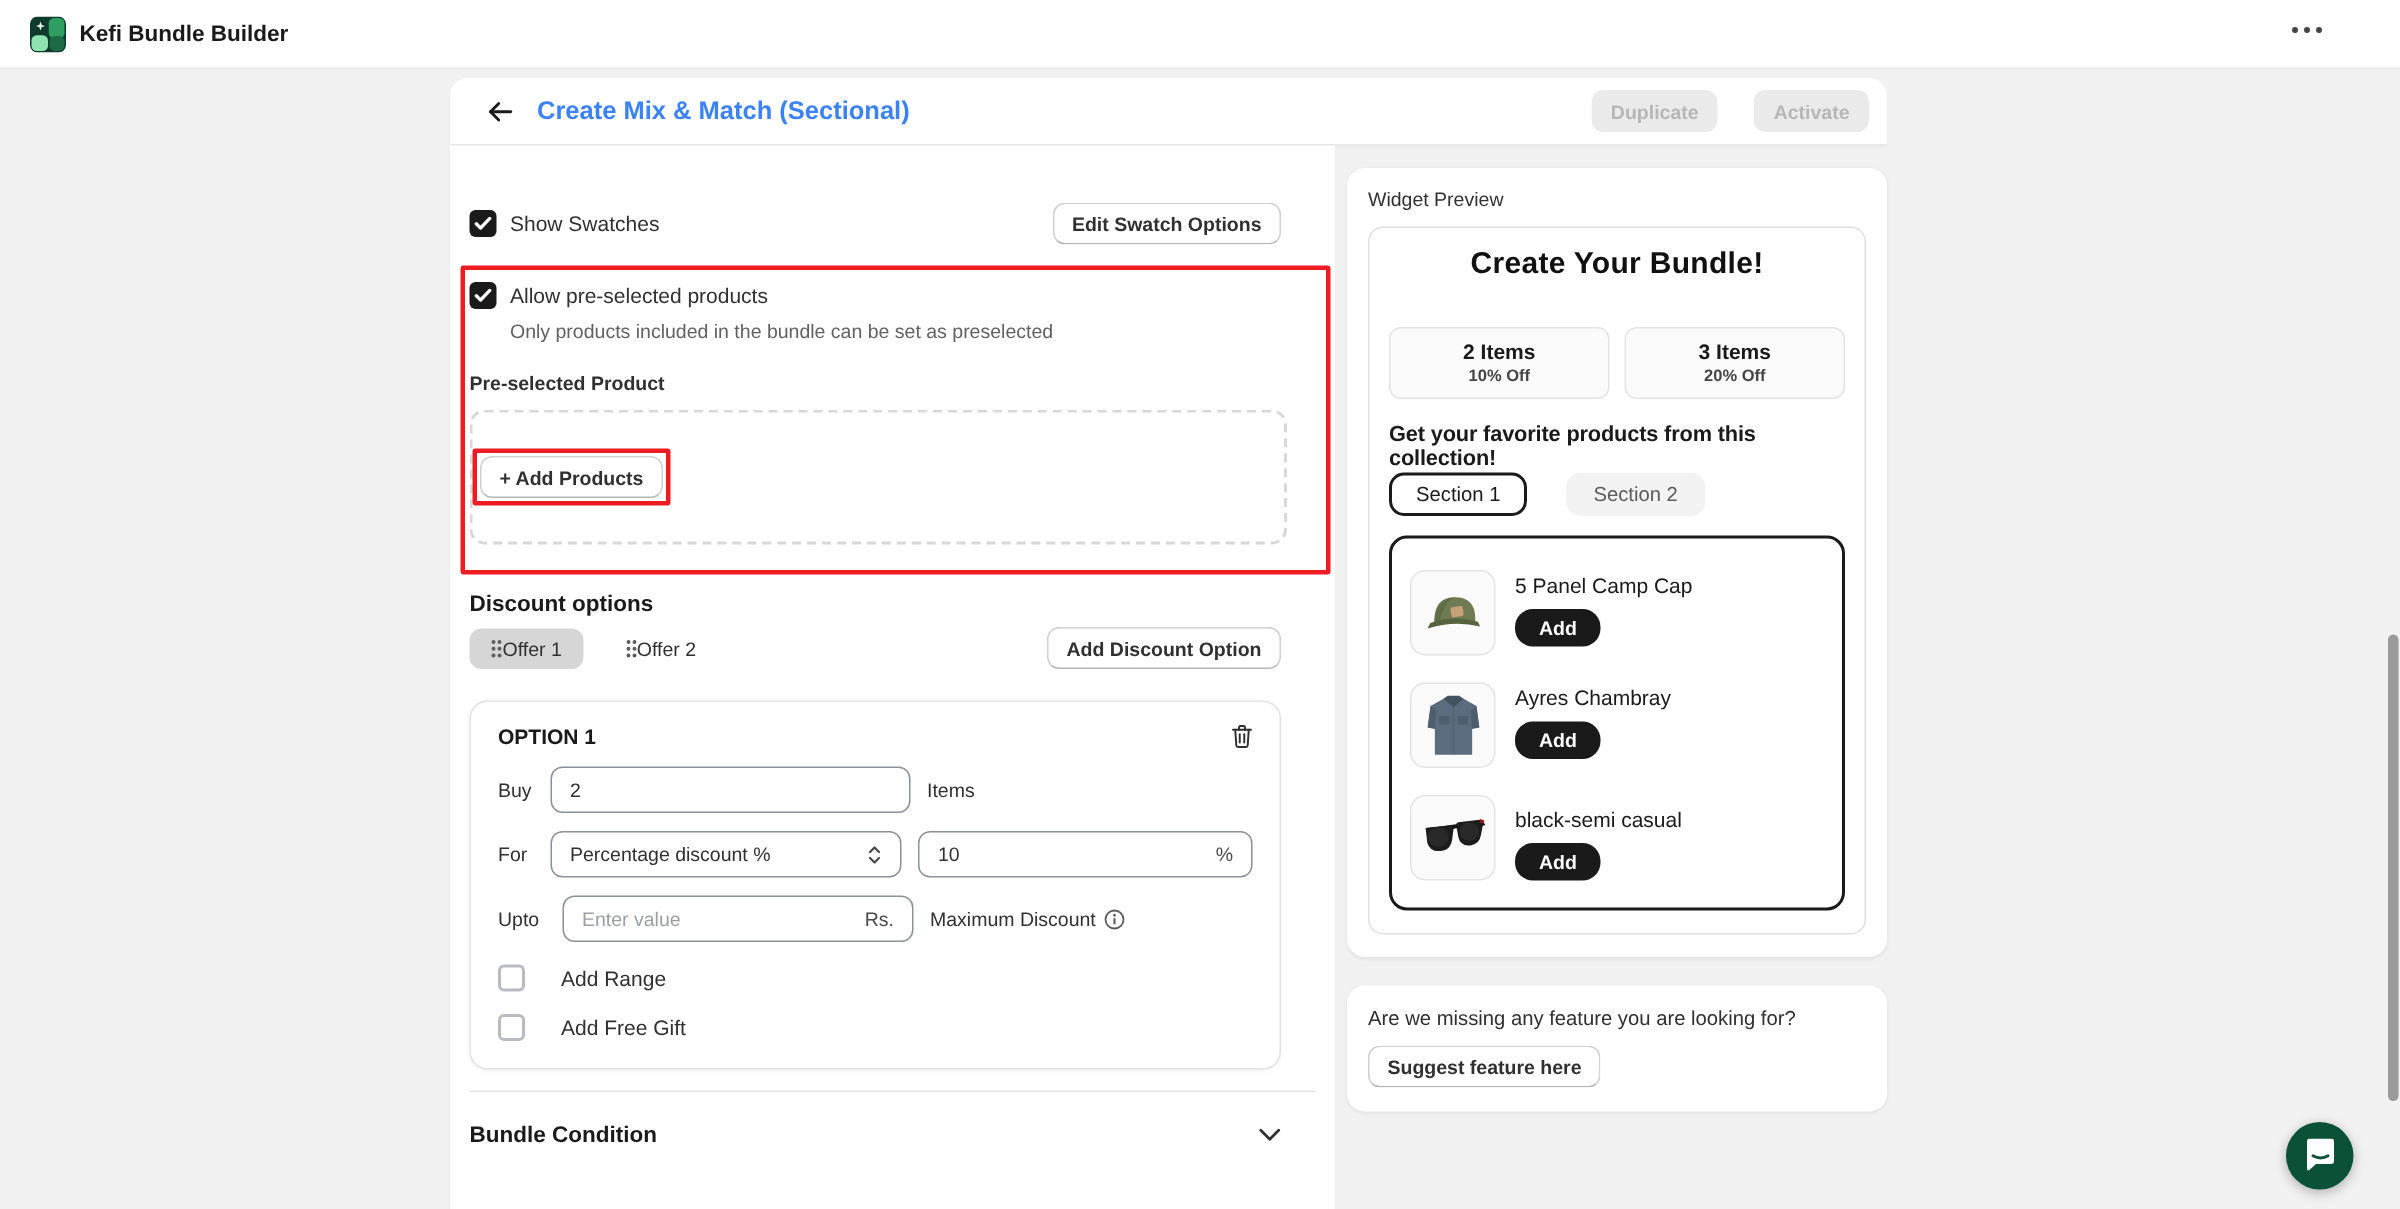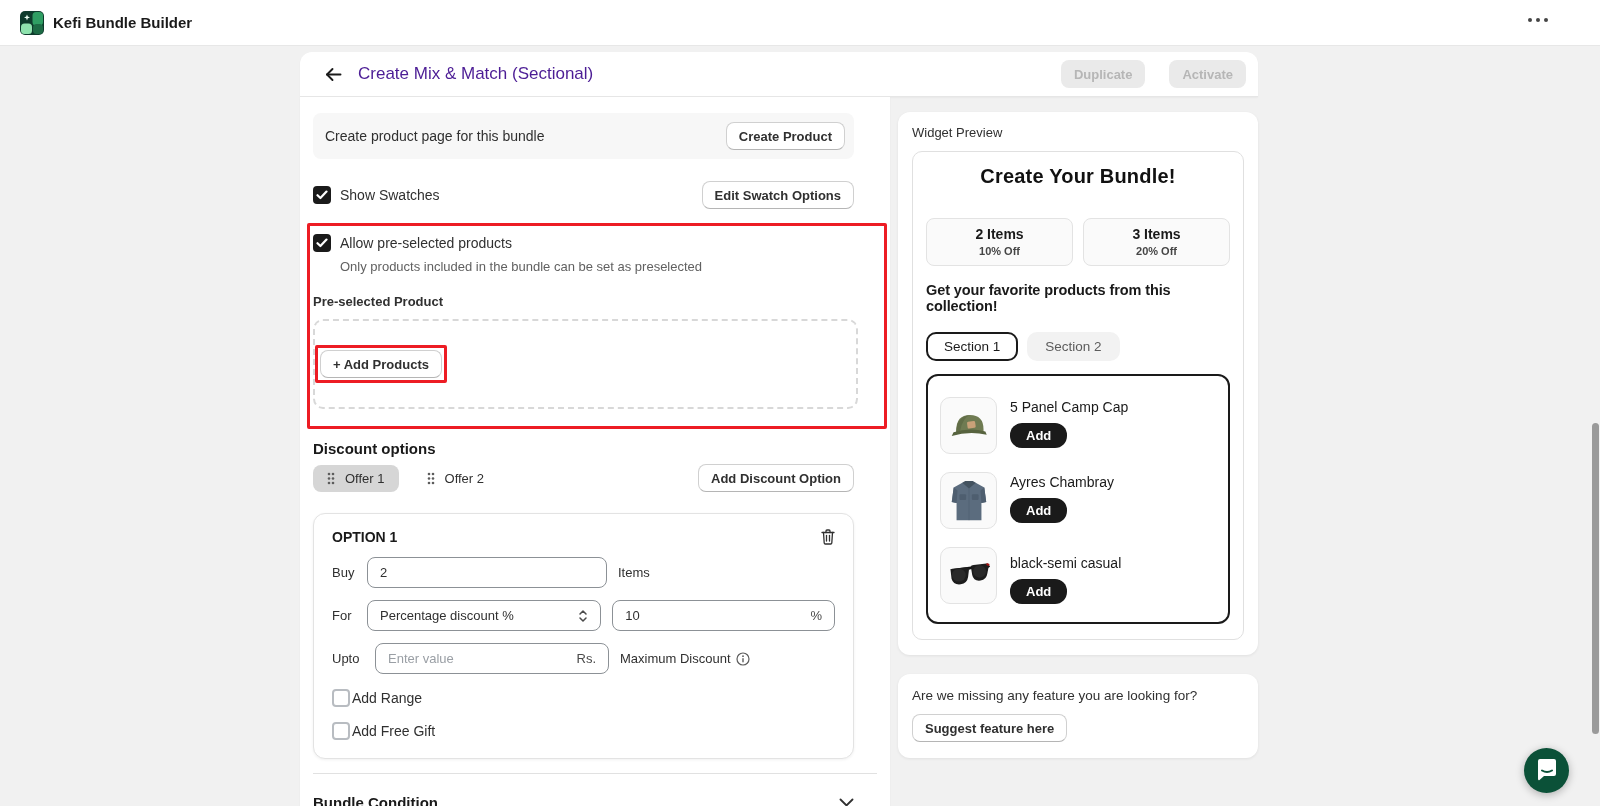--- a/index.html
+++ b/index.html
@@ -15,21 +15,21 @@
   .topbar .logo { width:24px; height:24px; margin-right:9px; flex:0 0 auto; }
   .topbar .appname { font-size:15px; font-weight:700; color:#1a1a1a; }
   .dots-menu { position:absolute; right:52px; top:18px; display:flex; gap:4px; cursor:pointer; }
   .dots-menu i { width:4px; height:4px; border-radius:50%; background:#454545; }
 
   
   .header-card { position:absolute; left:300px; top:52px; width:958px; height:45px;
     background:#fff; border-radius:12px 12px 0 0; border-bottom:1px solid #e6e6e6;
     display:flex; align-items:center; padding:0 12px 0 22px; box-shadow:0 1px 2px rgba(0,0,0,.04); }
   .back { width:22px; height:22px; display:flex; align-items:center; justify-content:center; cursor:pointer; margin-right:14px; }
-  .page-title { font-size:17px; font-weight:400; color:#4c1d95; }
+  .page-title { font-size:17px; font-weight:700; color:#3b82f6; }
   .header-actions { margin-left:auto; display:flex; gap:24px; }
   .btn { display:inline-flex; align-items:center; justify-content:center; height:28px; padding:0 12px;
     background:#fff; border:1px solid #d0d0d0; border-bottom-color:#b5b5b5; border-radius:8px;
     font-size:13px; font-weight:600; color:#303030; cursor:pointer; font-family:inherit; white-space:nowrap; }
   .btn.disabled { background:#eaeaea; border-color:transparent; color:#b6b6b6; cursor:default; }
 
   
   .left-panel { position:absolute; left:300px; top:97px; width:590px; height:709px;
     background:#fff; padding:16px 36px 0 13px; overflow:hidden; box-shadow:0 1px 2px rgba(0,0,0,.04); }
 
@@ -50,60 +50,60 @@
     padding:8px 26px 17px 3px; }
   .helper-text { font-size:13px; color:#616161; margin:7px 0 0 27px; }
   .preselect-label { font-size:13px; font-weight:600; color:#303030; margin-top:20px; }
   .dashed-box { margin-top:10px; height:90px; border:2px dashed #d8d8d8; border-radius:10px;
     display:flex; align-items:center; justify-content:flex-start; }
   .red-inner { border:3px solid #ed1c24; border-radius:2px; padding:2px; }
 
   .section-heading { font-size:15px; font-weight:700; color:#1a1a1a; }
   .discount-head { margin-top:11px; }
   .offers-row { margin-top:7px; display:flex; align-items:center; }
-  .offer-tab { display:inline-flex; align-items:center; gap:10px; height:27px; padding:0 14px;
+  .offer-tab { display:inline-flex; align-items:center; gap:0; height:27px; padding:0 14px;
     border-radius:8px; font-size:13px; color:#303030; cursor:pointer; }
   .offer-tab.active { background:#d6d6d6; }
   .offers-row .spacer { flex:1; }
 
   .option-card { margin-top:21px; background:#fff; border:1px solid #e3e3e3; border-radius:12px;
     box-shadow:0 1px 3px rgba(0,0,0,.06); padding:15px 18px 18px; }
   .option-head { display:flex; align-items:center; justify-content:space-between; }
   .option-title { font-size:14px; font-weight:700; color:#1a1a1a; }
   .form-row { display:flex; align-items:center; margin-top:12px; }
   .form-label { font-size:13px; color:#303030; width:26px; margin-right:9px; flex:0 0 auto; }
   .form-label.w34 { width:34px; }
   .field { display:flex; align-items:center; height:31px; border:1px solid #8c9196; border-radius:8px;
     background:#fff; padding:0 12px; font-size:13px; color:#303030; }
   .field input { border:none; outline:none; flex:1; font-size:13px; font-family:inherit; color:#303030;
     background:transparent; min-width:0; }
   .field input::placeholder { color:#9a9fa5; }
   .field .suffix { color:#4a4a4a; margin-left:8px; }
   .field.select { cursor:pointer; justify-content:space-between; }
   .after-label { font-size:13px; color:#303030; margin-left:11px; display:flex; align-items:center; gap:5px; }
   .w240 { width:240px; } .w228 { width:228px; } .w234 { width:234px; }
-  .mini-check-row { margin-top:15px; display:flex; align-items:center; gap:2px; }
+  .mini-check-row { margin-top:15px; display:flex; align-items:center; gap:24px; }
 
   .divider { border-top:1px solid #e1e1e1; margin:14px -23px 0 0; }
   .bundle-row { margin-top:20px; display:flex; align-items:center; justify-content:space-between; cursor:pointer; }
 
   
   .right-col { position:absolute; left:898px; top:112px; width:360px; }
   .card { background:#fff; border-radius:12px; box-shadow:0 1px 3px rgba(0,0,0,.07); }
   .widget-card { padding:13px 14px 15px; }
   .widget-label { font-size:13px; color:#303030; }
   .preview-box { margin-top:11px; border:1px solid #e0e0e0; border-radius:10px; padding:13px 13px 15px; }
   .bundle-title { text-align:center; font-size:20px; font-weight:800; color:#111; letter-spacing:.2px; }
   .tiers { display:flex; gap:10px; margin-top:14px; }
   .tier { flex:1; background:#fafafa; border:1px solid #e3e3e3; border-radius:8px; text-align:center;
     padding:7px 4px 8px; cursor:pointer;margin-top:16px; }
   .tier-items { font-size:14px; font-weight:700; color:#1a1a1a; }
   .tier-off { font-size:11px; font-weight:700; color:#454545; margin-top:3px; }
   .collection-heading { margin-top:16px; font-size:14.5px; font-weight:700; color:#1a1a1a; letter-spacing:-.1px; }
-  .section-tabs { display:flex; gap:9px; margin-top:18px; }
+  .section-tabs { display:flex; gap:26px; margin-top:1px; }
   .stab { font-size:13.5px; border-radius:10px; padding:5px 16px; cursor:pointer; }
   .stab.active { background:#fff; border:2px solid #1a1a1a; color:#1a1a1a; }
   .stab.inactive { background:#f2f2f2; color:#5c5c5c; border:2px solid transparent; }
   .product-box { margin-top:13px; border:2px solid #1a1a1a; border-radius:12px; padding:12px 12px; }
   .product-row { display:flex; gap:13px; margin:9px 0 18px; }
   .product-row:last-child { margin-bottom:6px;align-items:flex-end; }
   .thumb { width:57px; height:57px; background:#fafafa; border:1px solid #e3e3e3; border-radius:10px;
     display:flex; align-items:center; justify-content:center; flex:0 0 auto; }
   .product-name { font-size:14px; color:#1a1a1a; margin-top:2px; }
   .add-btn { margin-top:8px; display:inline-flex; align-items:center; justify-content:center;
@@ -152,24 +152,20 @@
   </span>
   <span class="page-title">Create Mix &amp; Match (Sectional)</span>
   <span class="header-actions">
     <button class="btn disabled">Duplicate</button>
     <button class="btn disabled">Activate</button>
   </span>
 </div>
 
 <div class="left-panel">
 
-  <div class="banner">
-    <span class="banner-text">Create product page for this bundle</span>
-    <button class="btn">Create Product</button>
-  </div>
 
   <div class="row-between swatch-row">
     <span class="check-row">
       <span class="checkbox checked">
         <svg width="12" height="10" viewBox="0 0 12 10" fill="none" stroke="#fff" stroke-width="2.2" stroke-linecap="round" stroke-linejoin="round">
             <path d="M1.5 5.2 L4.4 8 L10.5 1.6"></path>
           </svg>
       </span>
       <span class="check-label">Show Swatches</span>
     </span>

